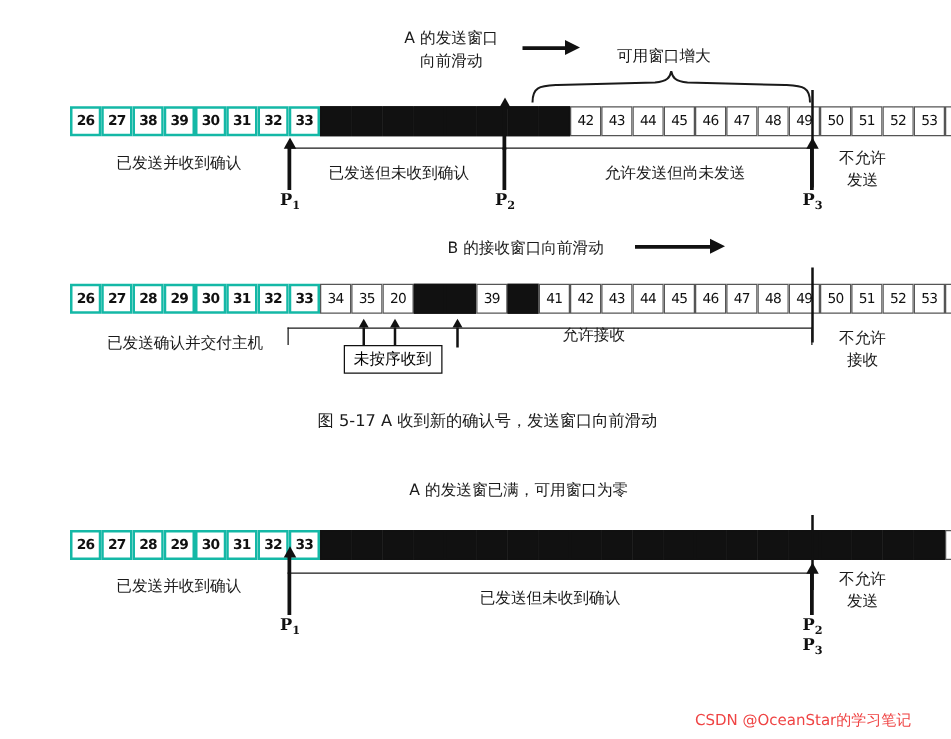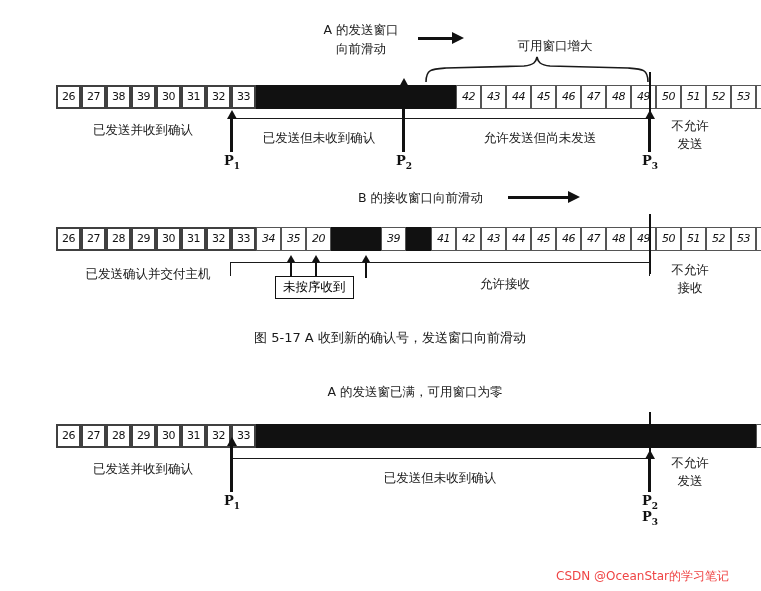--- a/index.html
+++ b/index.html
@@ -35,30 +35,30 @@
     background: #ffffff;
     font-size: 11px;
     line-height: 22px;
     text-align: center;
     font-family: "DejaVu Sans", "Liberation Sans", sans-serif;
     color: #111;
     letter-spacing: -0.5px;
     margin-right: 0px;
   }
   .cell.bold {
-    border: 2px solid #404040;
-    font-weight: 400;
+    border: 2px solid #14b8a6;
+    font-weight: 700;
     line-height: 20px;
   }
   .cell.filled {
     background: #111;
     border: 1px solid #111;
     color: transparent;
   }
-  .cell.thin { border: 1px solid #555; font-style: italic; }
+  .cell.thin { border: 1px solid #555; }
 
   
   .cn {
     font-family: "DejaVu Sans", "Liberation Sans", sans-serif;
     font-size: 12.5px;
     color: #1a1a1a;
     white-space: nowrap;
     line-height: 16px;
   }
   .cn.cap { font-size: 13px; }
@@ -156,21 +156,21 @@
 <body>
 
 <div class="page">
 
   <div class="cn abs center" style="left:296px; top:41px; width:130px;">向前滑动</div>
   <div class="cn abs center" style="left:296px; top:22px; width:130px;">A 的发送窗口</div>
 
   <div class="rarrow-shaft" style="left:418px; top:37px; width:36px;"></div>
   <div class="rarrow-head" style="left:452px; top:32px;"></div>
 
-  <div class="cn abs center" style="left:460px; top:38px; width:190px;">可用窗口增大</div>
+  <div class="cn abs center" style="left:436px; top:38px; width:190px;font-family:Liberation Mono, monospace;">可用窗口增大</div>
 
   <svg class="brace" style="left:424px; top:56px;" width="226" height="26" viewBox="0 0 226 26">
     <path d="M2,26 C2,13 8,13 22,12 L100,10 C110,9 112,6 113,1 C114,6 116,9 126,10 L204,12 C218,13 224,13 224,26" fill="none" stroke="#1a1a1a" stroke-width="1.6"></path>
   </svg>
 
   <div class="strip" id="strip-a" style="left:56px; top:85px;">
       <div class="cell bold">26</div>
       <div class="cell bold">27</div>
       <div class="cell bold">38</div>
       <div class="cell bold">39</div>
@@ -277,21 +277,21 @@
   <div class="arrowshaft thin" style="left:315px; top:262px; height:16px;"></div>
   <div class="uparrow small" style="left:312px; top:255px;"></div>
   <div class="arrowshaft thin" style="left:365px; top:262px; height:16px;"></div>
   <div class="uparrow small" style="left:362px; top:255px;"></div>
 
   <div class="labelbox" style="left:275px; top:276px;">
     <span>未按序收到</span>
   </div>
 
   <div class="cn abs center" style="left:58px; top:266px; width:180px;">已发送确认并交付主机</div>
-  <div class="cn abs center" style="left:420px; top:276px; width:110px;text-align:right;">允许接收</div>
+  <div class="cn abs center" style="left:420px; top:260px; width:110px;">允许接收</div>
   <div class="cn abs center" style="left:660px; top:262px; width:60px;">不允许</div>
   <div class="cn abs center" style="left:660px; top:280px; width:60px;">接收</div>
 
   <div class="cn cap abs center" style="left:130px; top:330px; width:520px;">图 5-17    A 收到新的确认号，发送窗口向前滑动</div>
 
   <div class="cn abs center" style="left:250px; top:384px; width:330px;">A 的发送窗已满，可用窗口为零</div>
 
   <div class="strip" id="strip-c" style="left:56px; top:424px;">
       <div class="cell bold">26</div>
       <div class="cell bold">27</div>

